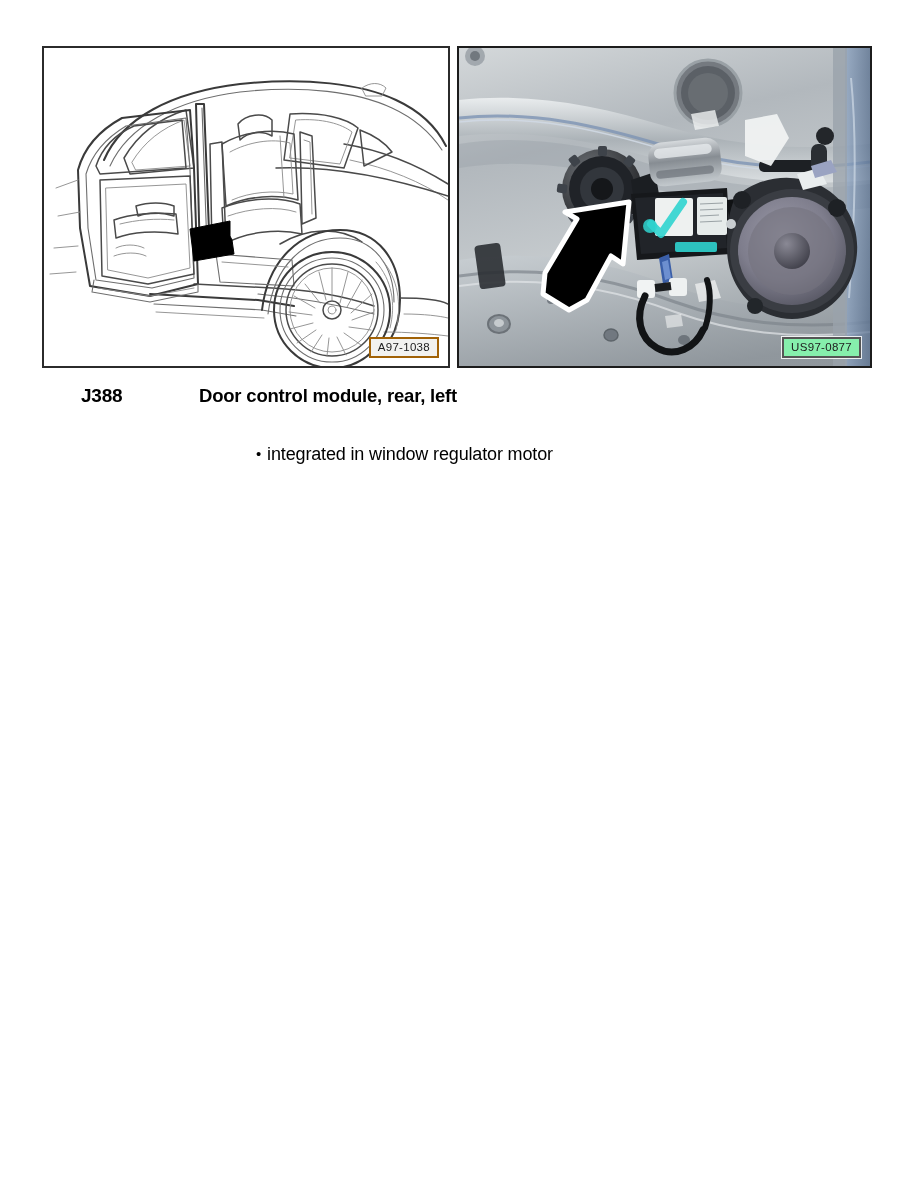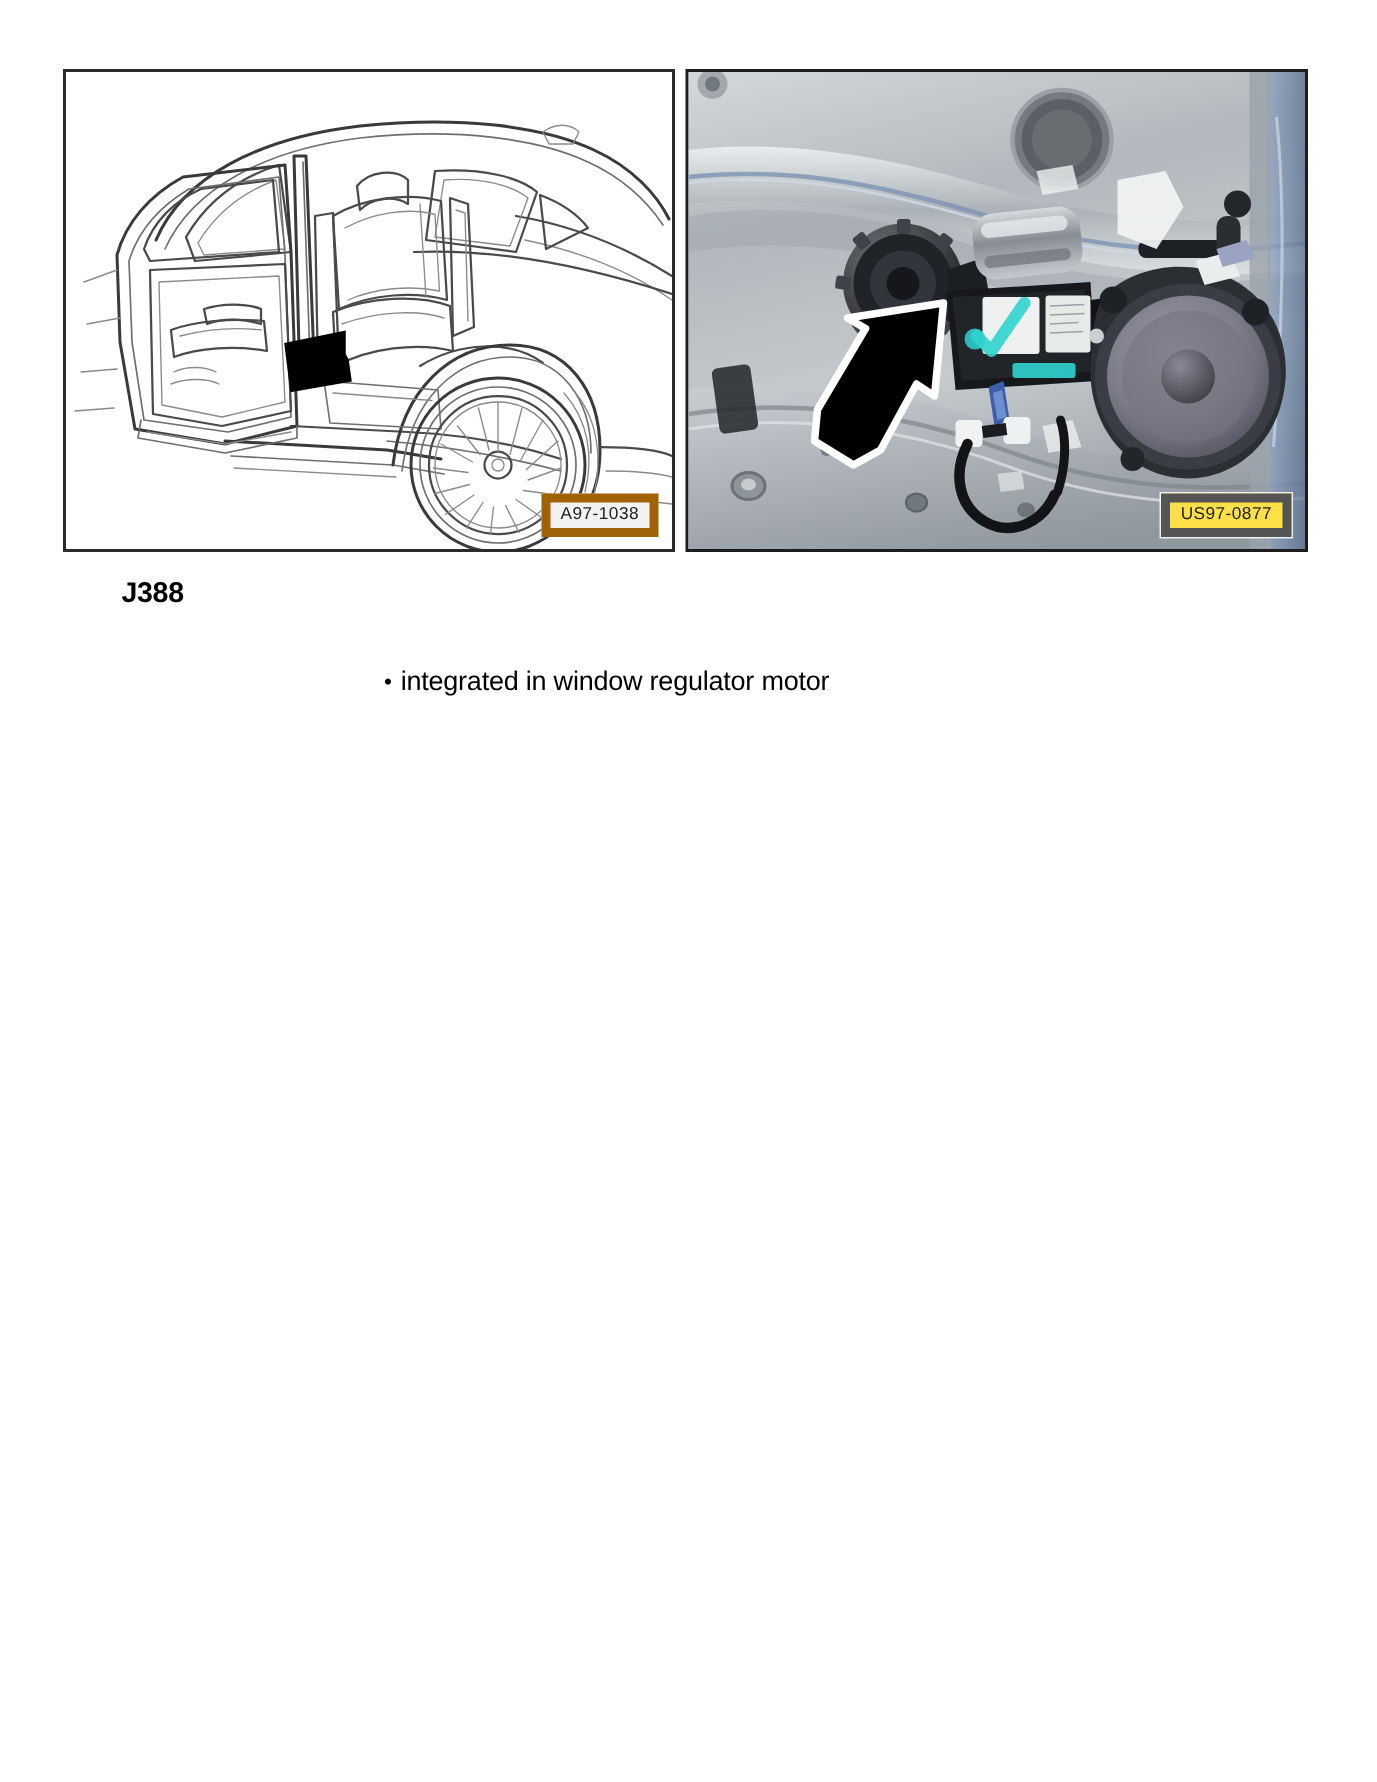--- a/index.html
+++ b/index.html
@@ -42,31 +42,31 @@
     position: absolute;
     inset: 0;
   }
 
   
   .id-tag {
     position: absolute;
     bottom: 8px;
     right: 9px;
     background: #f2f2f0;
-    border: 6px solid #a16207;
+    border: 2px solid #a16207;
     padding: 1px 7px 2px 7px;
     font-family: "Liberation Sans", sans-serif;
     font-size: 11.5px;
     letter-spacing: 0.3px;
     color: #202020;
     line-height: 14px;
     white-space: nowrap;
   }
   .id-tag.photo {
-    background: #fde047;
+    background: #86efac;
     border-color: #555;
     box-shadow: 0 0 0 1px rgba(255,255,255,0.85);
   }
 
   
   .caption-row {
     position: absolute;
     left: 0;
     top: 385px;
     width: 918px;
@@ -439,17 +439,18 @@
         </g>
       </svg>
     </div>
 
     <div class="id-tag photo">US97-0877</div>
   </div>
 </div>
 
 <div class="caption-row">
   <div class="caption-code">J388</div>
+  <div class="caption-title">Door control module, rear, left</div>
 </div>
 
 <div class="bullet-row">
   <span class="dot">•</span><span>integrated in window regulator motor</span>
 </div>
 
 </body></html>

